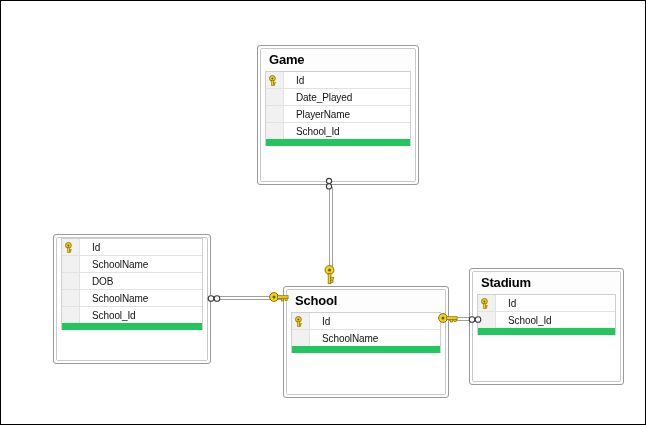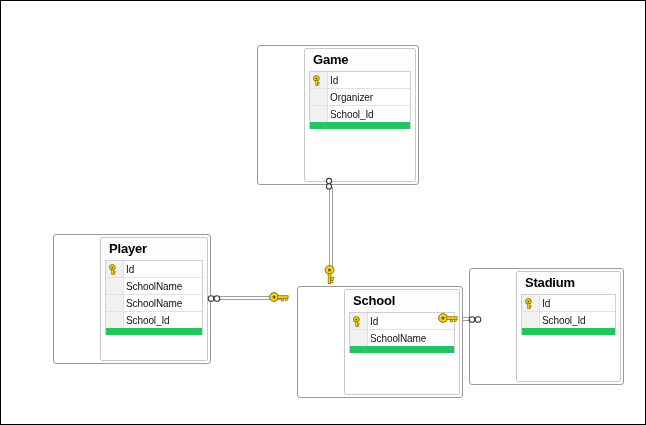--- a/index.html
+++ b/index.html
@@ -31,21 +31,20 @@
   }
   .entity-inner {
     border: 1px solid #c9c9c9;
     border-radius: 2px;
     background: #ffffff;
     height: 100%;
     box-sizing: border-box;
     display: flex;
     flex-direction: column;
     overflow: hidden;
-    margin-left: 44px;
   }
   .entity-title {
     font-size: 13px;
     font-weight: bold;
     color: #000000;
     padding: 3px 2px 4px 8px;
     background: #fdfdfd;
     letter-spacing: -0.2px;
     line-height: 15px;
     user-select: none;
@@ -71,21 +70,21 @@
     height: 100%;
     background: #f1f1f1;
     border-right: 1px solid #e2e2e2;
     display: flex;
     align-items: center;
     justify-content: center;
   }
   .field-name {
     font-size: 10px;
     color: #111111;
-    padding-left: 2px;
+    padding-left: 12px;
     line-height: 11px;
     white-space: nowrap;
     letter-spacing: -0.1px;
   }
   .entity-filler { flex: 1 1 auto; background: #ffffff; }
 
   
   .key-glyph { display: block; }
 
   
@@ -186,63 +185,70 @@
                   <circle cx="3.4" cy="3.4" r="1.0" fill="#6d5b00"></circle>
                   <rect x="2.5" y="5.6" width="1.9" height="4.9" fill="#f2d21a" stroke="#8a7400" stroke-width="0.6"></rect>
                   <rect x="4.3" y="7.2" width="2.0" height="1.3" fill="#f2d21a" stroke="#8a7400" stroke-width="0.5"></rect>
                   <rect x="4.3" y="9.1" width="1.5" height="1.2" fill="#f2d21a" stroke="#8a7400" stroke-width="0.5"></rect>
                 </svg>
               </span>
               <span class="field-name">Id</span>
             </div>
             <div class="field-row">
               <span class="field-gutter"></span>
-              <span class="field-name">Organizer</span>
+              <span class="field-name">Date_Played</span>
+            </div>
+            <div class="field-row">
+              <span class="field-gutter"></span>
+              <span class="field-name">PlayerName</span>
             </div>
             <div class="field-row">
               <span class="field-gutter"></span>
               <span class="field-name">School_Id</span>
             </div>
           </div>
           <div class="entity-filler"></div>
         </div>
       </div>
       <div class="entity" style="left: 52px; top: 233px; width: 158px; height: 130px;">
         <div class="entity-inner">
-          <div class="entity-title">Player</div>
           <div class="fields">
             <div class="field-row">
               <span class="field-gutter">
                 <svg class="key-glyph" width="11" height="11" viewBox="0 0 11 11">
                   <circle cx="3.4" cy="3.4" r="2.9" fill="#f2d21a" stroke="#8a7400" stroke-width="0.9"></circle>
                   <circle cx="3.4" cy="3.4" r="1.0" fill="#6d5b00"></circle>
                   <rect x="2.5" y="5.6" width="1.9" height="4.9" fill="#f2d21a" stroke="#8a7400" stroke-width="0.6"></rect>
                   <rect x="4.3" y="7.2" width="2.0" height="1.3" fill="#f2d21a" stroke="#8a7400" stroke-width="0.5"></rect>
                   <rect x="4.3" y="9.1" width="1.5" height="1.2" fill="#f2d21a" stroke="#8a7400" stroke-width="0.5"></rect>
                 </svg>
               </span>
               <span class="field-name">Id</span>
             </div>
             <div class="field-row">
               <span class="field-gutter"></span>
               <span class="field-name">SchoolName</span>
             </div>
             <div class="field-row">
               <span class="field-gutter"></span>
+              <span class="field-name">DOB</span>
+            </div>
+            <div class="field-row">
+              <span class="field-gutter"></span>
               <span class="field-name">SchoolName</span>
             </div>
             <div class="field-row">
               <span class="field-gutter"></span>
               <span class="field-name">School_Id</span>
             </div>
           </div>
           <div class="entity-filler"></div>
         </div>
       </div>
-      <div class="entity" style="left: 296px; top: 285px; width: 166px; height: 112px;">
+      <div class="entity" style="left: 282px; top: 285px; width: 166px; height: 112px;">
         <div class="entity-inner">
           <div class="entity-title">School</div>
           <div class="fields">
             <div class="field-row">
               <span class="field-gutter">
                 <svg class="key-glyph" width="11" height="11" viewBox="0 0 11 11">
                   <circle cx="3.4" cy="3.4" r="2.9" fill="#f2d21a" stroke="#8a7400" stroke-width="0.9"></circle>
                   <circle cx="3.4" cy="3.4" r="1.0" fill="#6d5b00"></circle>
                   <rect x="2.5" y="5.6" width="1.9" height="4.9" fill="#f2d21a" stroke="#8a7400" stroke-width="0.6"></rect>
                   <rect x="4.3" y="7.2" width="2.0" height="1.3" fill="#f2d21a" stroke="#8a7400" stroke-width="0.5"></rect>

